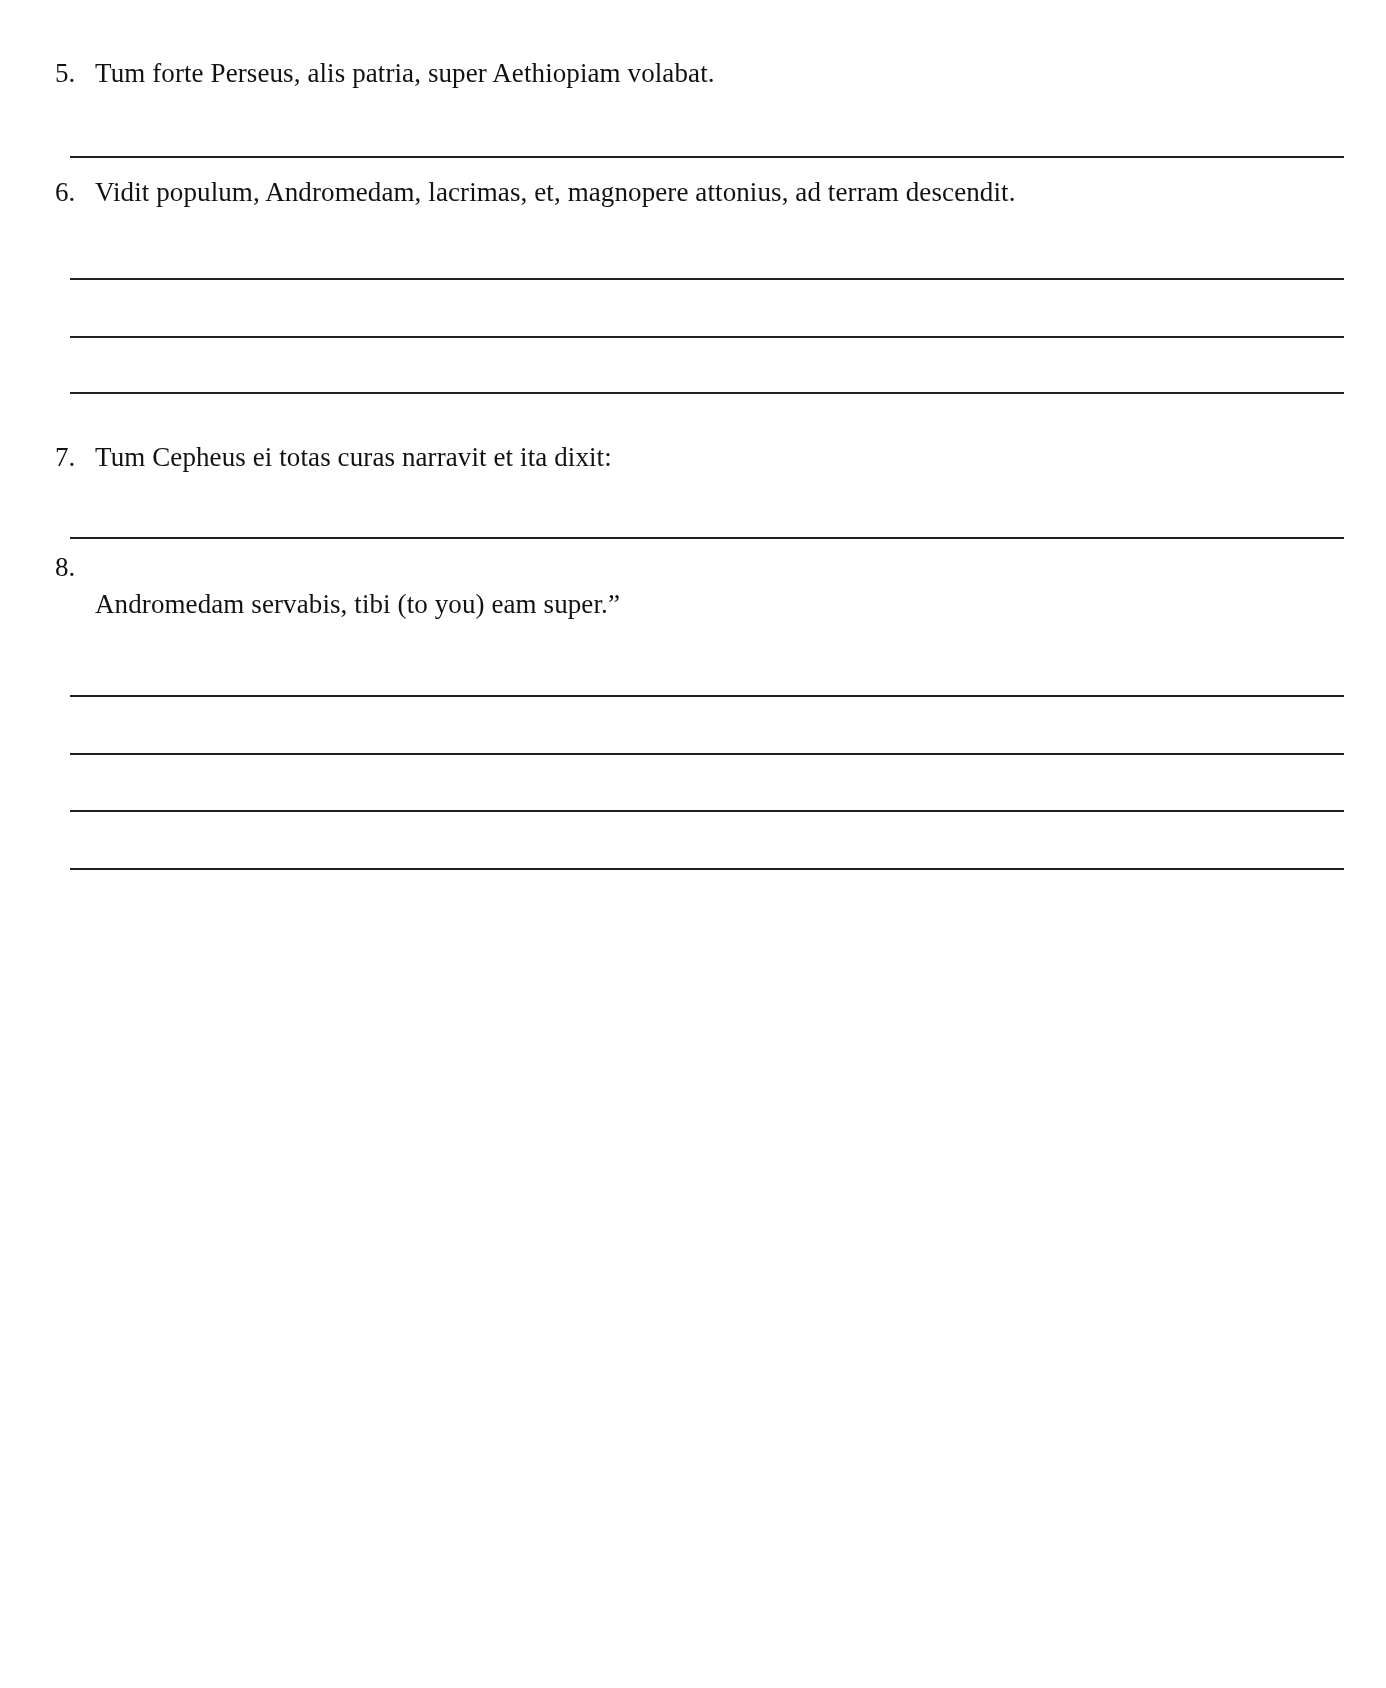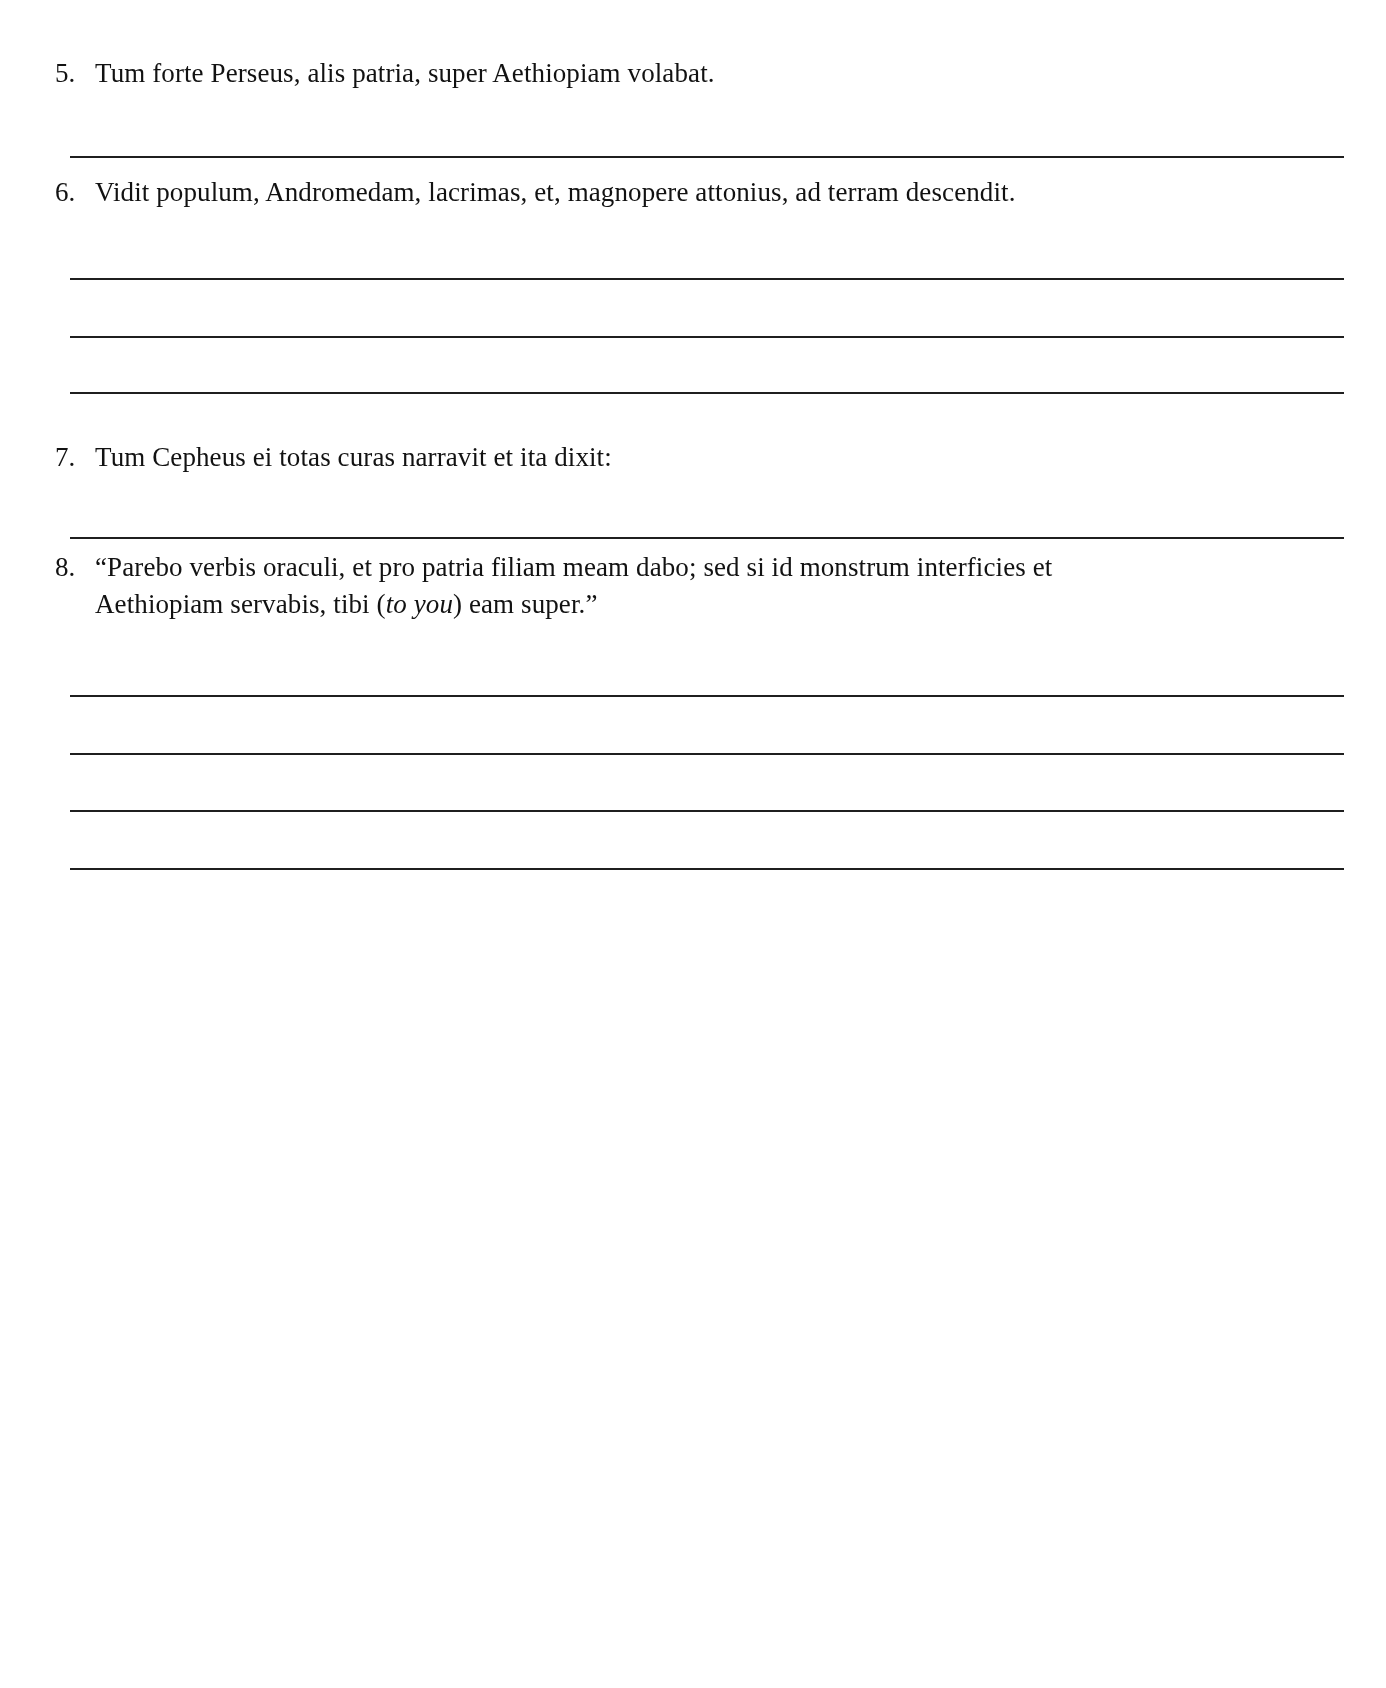--- a/index.html
+++ b/index.html
@@ -36,21 +36,21 @@
     flex: 1 1 auto;
     max-width: 1252px;
   }
   .answer-line {
     position: absolute;
     left: 70px;
     width: 1274px;
     height: 0;
     border-top: 2px solid #1f1f1f;
   }
-  .italic { font-style: italic; }
+  .italic { }
 </style>
 </head>
 <body>
 
 <div class="page">
 
   <div class="item" style="top:55px">
     <span class="num">5.</span>
     <div class="text">Tum forte Perseus, alis patria, super Aethiopiam volabat.</div>
   </div>
@@ -66,22 +66,22 @@
 
   <div class="item" style="top:439px">
     <span class="num">7.</span>
     <div class="text">Tum Cepheus ei totas curas narravit et ita dixit:</div>
   </div>
   <div class="answer-line" style="top:537px"></div>
 
   <div class="item" style="top:549px">
     <span class="num">8.</span>
     <div class="text">
-      <span>“Parebo verbis oraculi, et pro patria filiam meam dabo; sed si id monstrum interficies et</span><br>
-      <span>Aethiopiam servabis, tibi (</span><span class="italic">to you</span><span>) eam super.”</span>
+      <br>
+      <span>Andromedam servabis, tibi (</span><span class="italic">to you</span><span>) eam super.”</span>
     </div>
   </div>
   <div class="answer-line" style="top:695px"></div>
   <div class="answer-line" style="top:753px"></div>
   <div class="answer-line" style="top:810px"></div>
   <div class="answer-line" style="top:868px"></div>
 
 </div>
 
 </body></html>

